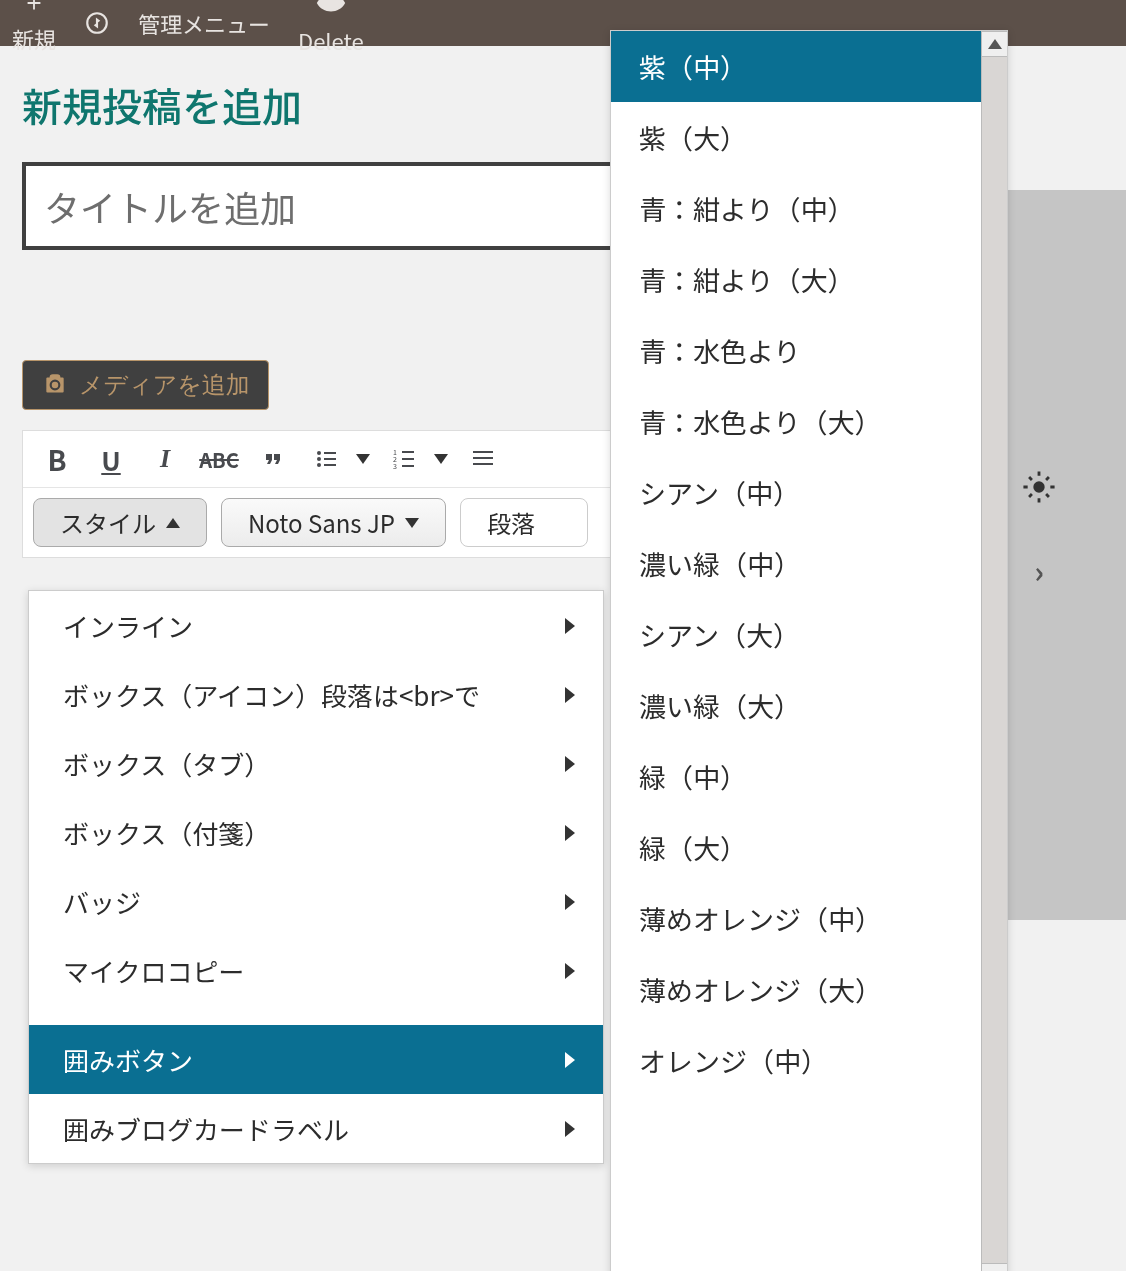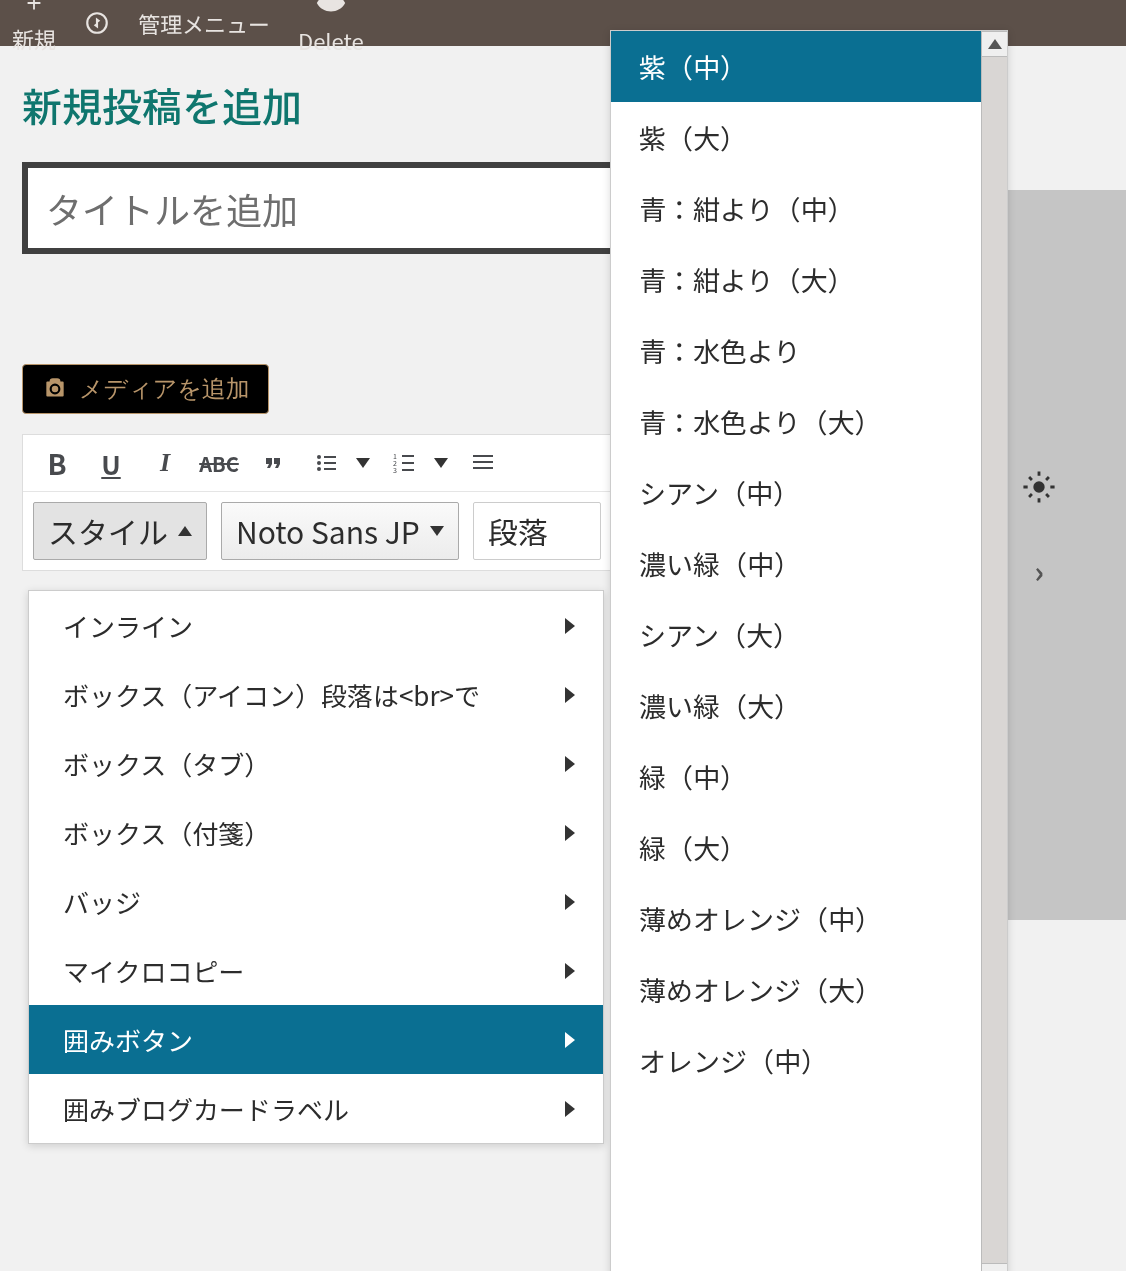--- a/index.html
+++ b/index.html
@@ -38,36 +38,36 @@
     }
     .page-title {
       font-size: 40px;
       font-weight: 500;
       color: #0f766e;
       margin-bottom: 28px;
     }
     .title-input {
       width: 100%;
       max-width: 960px;
-      border: 6px solid #404040;
+      border: 4px solid #404040;
       background: #fff;
       font-size: 36px;
       color: #6e6e6e;
       padding: 14px 18px;
       font-family: inherit;
     }
     .title-input::placeholder { color: #6e6e6e; }
 
     .add-media-btn {
       margin-top: 110px;
       display: inline-flex;
       align-items: center;
       gap: 10px;
       border: 1px solid #b8956a;
-      background: #000000;
+      background: #404040;
       color: #b8956a;
       padding: 8px 18px;
       font-size: 24px;
       border-radius: 4px;
       cursor: pointer;
     }
 
     
     .editor {
       margin-top: 20px;
@@ -103,28 +103,28 @@
 
     .toolbar-row2 {
       display: flex;
       align-items: center;
       padding: 10px 10px;
       gap: 14px;
     }
     .dropdown-btn {
       border: 1px solid #aaa;
       background: linear-gradient(#fafafa,#ececec);
-      padding: 6px 14px;
-      font-size: 30px;
+      padding: 6px 26px;
+      font-size: 24px;
       display: flex;
       align-items: center;
       gap: 10px;
       cursor: pointer;
       color: #2c2c2c;
-      border-radius: 2px;
+      border-radius: 8px;
     }
     .dropdown-btn.active {
       background: #e3e3e3;
     }
     .caret-up {
       width: 0; height: 0;
       border-left: 7px solid transparent;
       border-right: 7px solid transparent;
       border-bottom: 10px solid #333;
     }
@@ -151,20 +151,21 @@
       align-items: center;
       justify-content: space-between;
       padding: 16px 28px 16px 34px;
       font-size: 26px;
       color: #2c2c2c;
       cursor: pointer;
     }
     .style-menu-item.selected {
       background: #0a6f92;
       color: #fff;
+      margin-top: 20px;
     }
     .style-menu-item.selected .chev { border-left-color: #fff; }
     .chev {
       width: 0; height: 0;
       border-top: 8px solid transparent;
       border-bottom: 8px solid transparent;
       border-left: 10px solid #333;
     }
 
     

